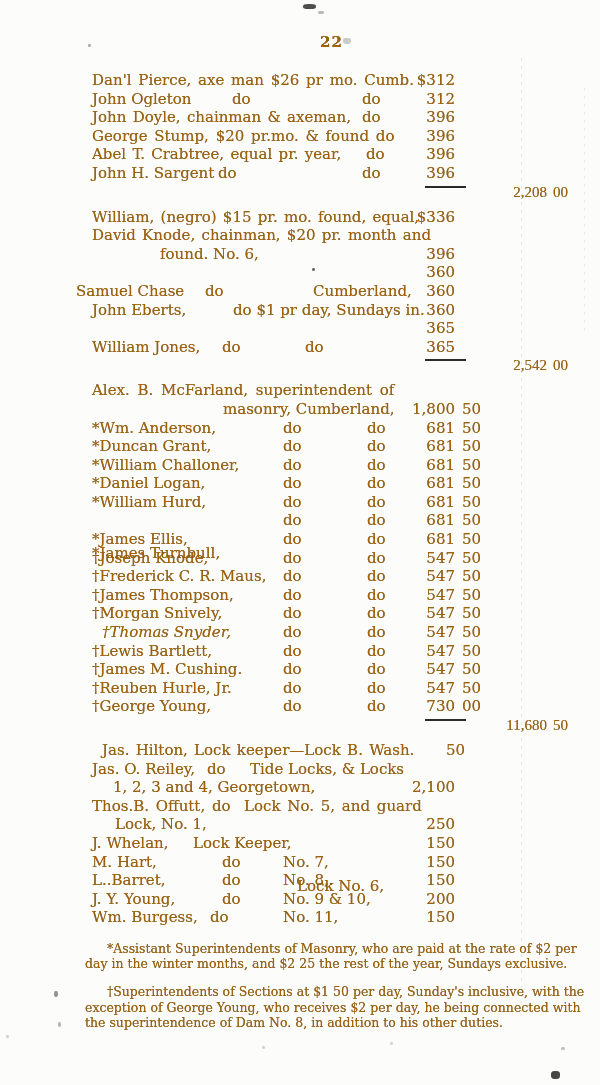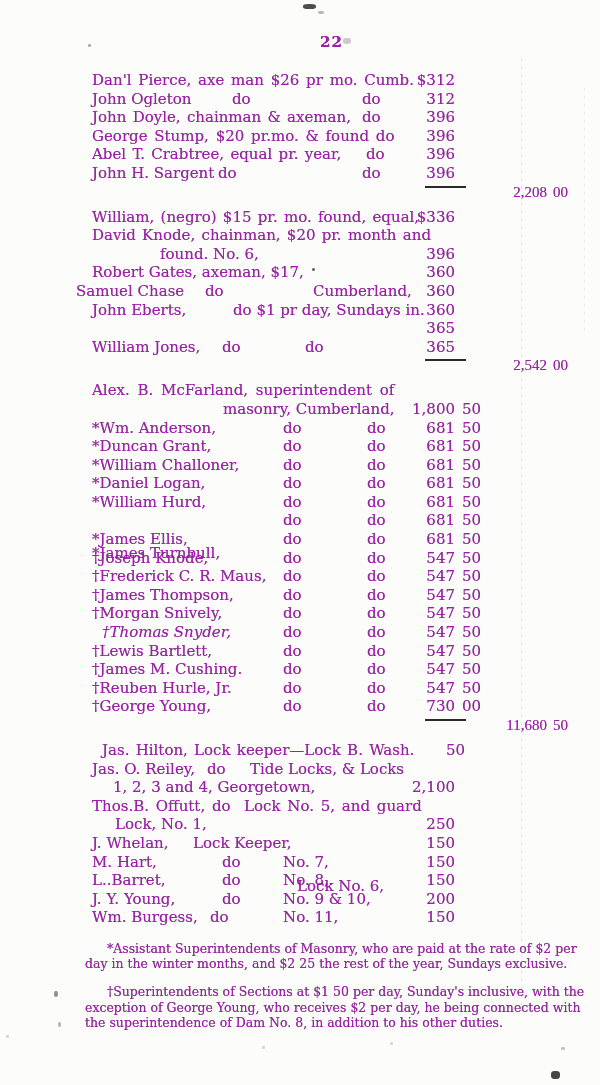--- a/index.html
+++ b/index.html
@@ -1,18 +1,18 @@
 <!DOCTYPE html>
 <html><head>
 <meta charset="utf-8">
 <style>
   html,body{margin:0;padding:0;background:#ffffff;}
   .page{
     position:relative;width:600px;height:1085px;background:#fcfcfa;
-    font-family:"DejaVu Serif", serif;color:#a21caf;overflow:hidden;
+    font-family:"DejaVu Serif", serif;color:#a16207;overflow:hidden;
   }
   .pageno{
     position:absolute;top:33px;left:320px;font-size:15px;font-weight:bold;
     letter-spacing:1px;text-shadow:0 0 .5px rgba(0,0,0,.6);
   }
   .ledger{position:absolute;top:71px;left:0;width:600px;}
   .section{position:relative;margin-bottom:6px;}
   .row{position:relative;height:18.6px;line-height:18.6px;font-size:15px;}
   .row span{position:absolute;top:0;white-space:pre;text-shadow:0 0 .4px rgba(0,0,0,.45);}
   .row .amt{left:393px;width:62px;text-align:right;}
@@ -79,21 +79,20 @@
           <span class="amt">$336</span>
         </div>
         <div class="row" style="word-spacing: 1.5px;">
           <span class="name" style="left: 92px;">David Knode, chainman, $20 pr. month and</span>
         </div>
         <div class="row">
           <span class="name" style="left: 160px;">found. No. 6,</span>
           <span class="amt">396</span>
         </div>
         <div class="row">
-          <span class="name" style="left: 92px;">Robert Gates, axeman, $17,</span>
           <span class="amt">360</span>
         </div>
         <div class="row">
           <span class="name" style="left: 76px;">Samuel Chase</span>
           <span class="seg" style="left: 205px;">do</span>
           <span class="seg" style="left: 313px;">Cumberland,</span>
           <span class="amt">360</span>
         </div>
         <div class="row">
           <span class="name" style="left: 92px;">John Eberts,</span>

